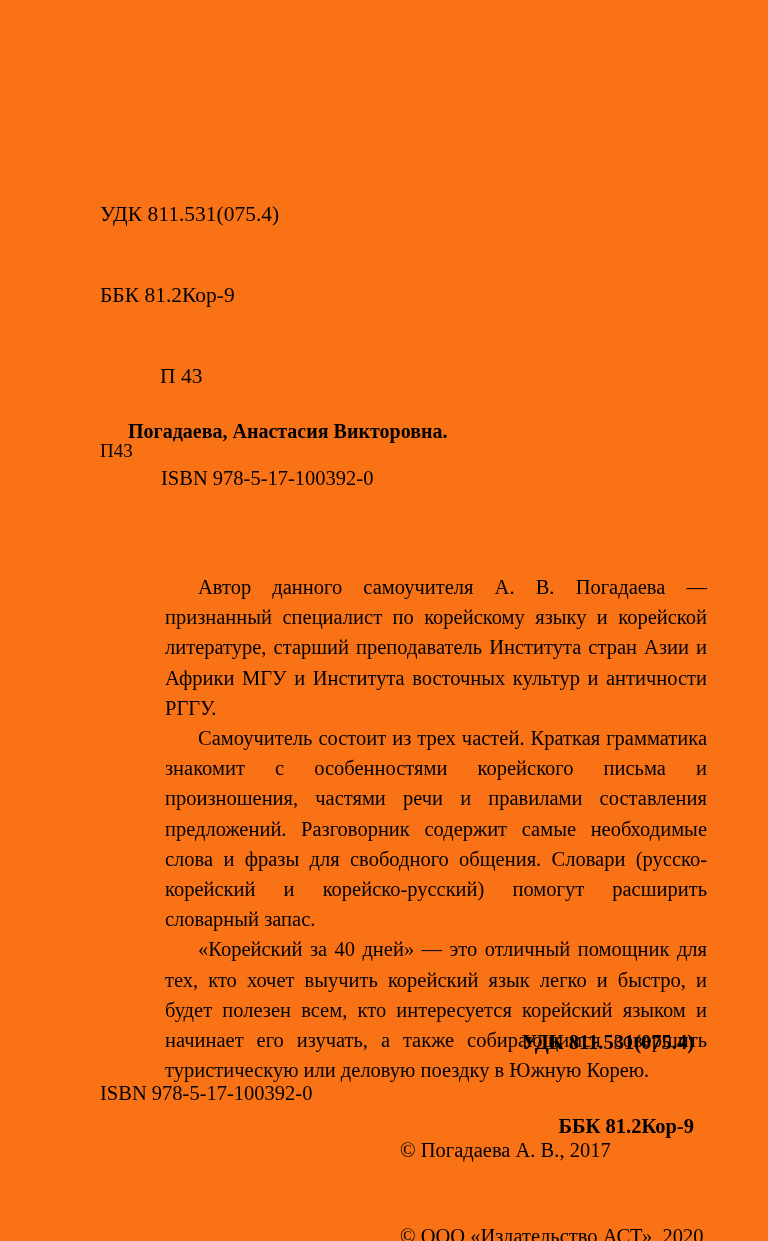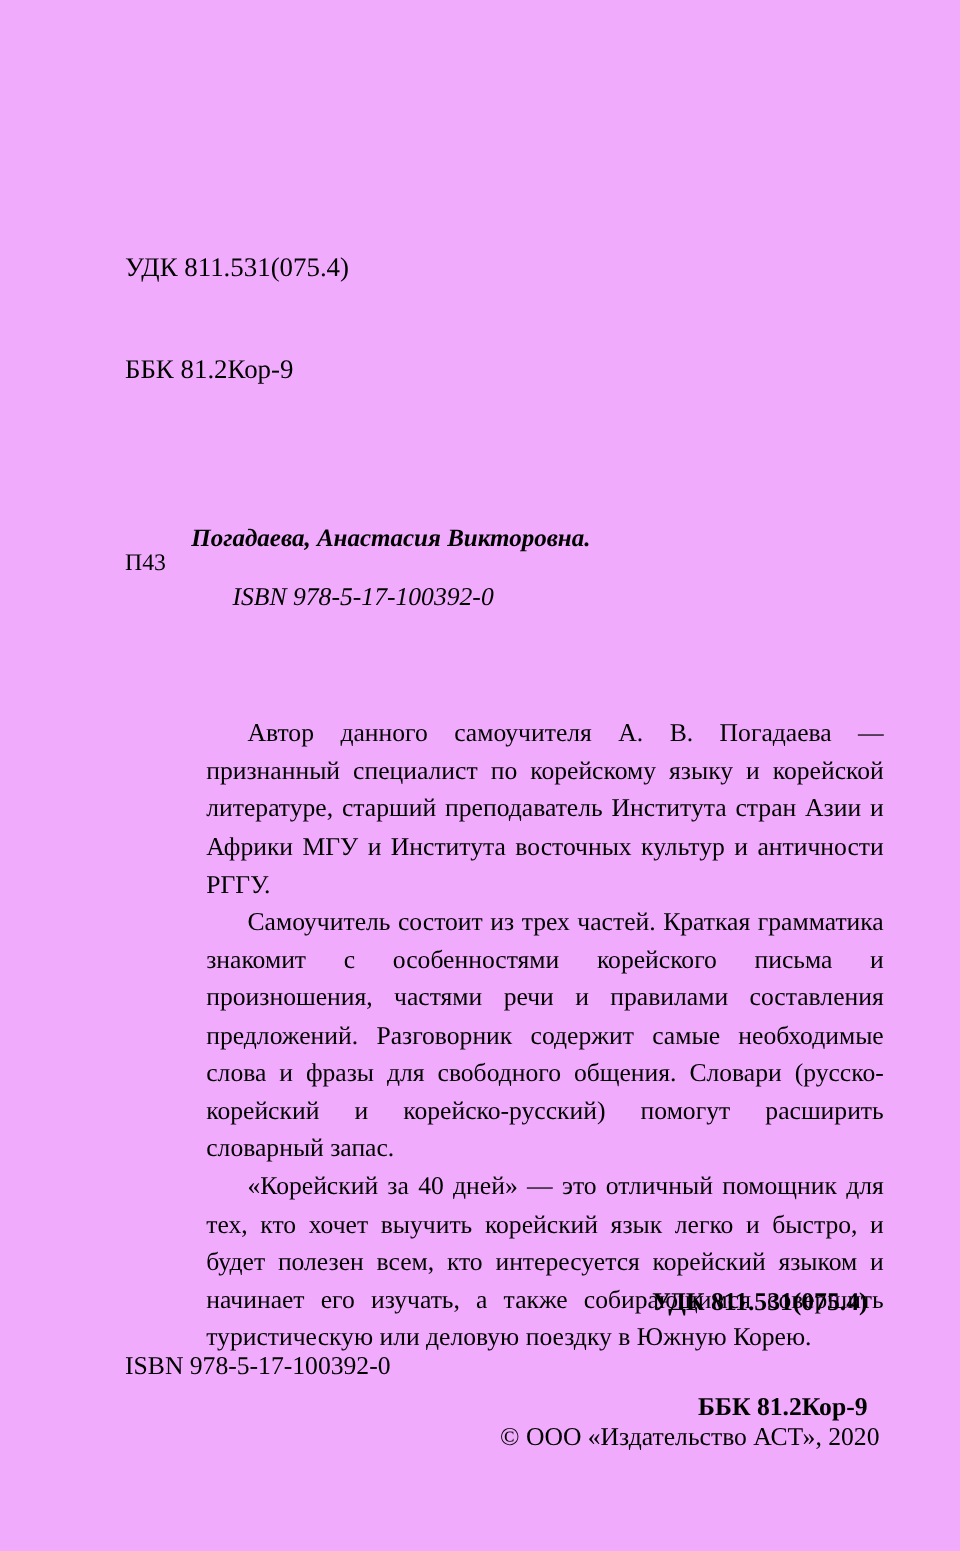--- a/index.html
+++ b/index.html
@@ -5,21 +5,21 @@
 <style>
   html, body {
     margin: 0;
     padding: 0;
     background: #ffffff;
   }
   .page {
     position: relative;
     width: 768px;
     height: 1241px;
-    background: #f0abfc;
+    background: #f97316;
     color: #000000;
     font-family: "Liberation Serif", "DejaVu Serif", serif;
     overflow: hidden;
   }
 
   
   .top-codes {
     position: absolute;
     left: 100px;
     top: 147px;
@@ -39,23 +39,22 @@
   }
   .entry-shelf {
     position: absolute;
     left: 0px;
     top: 20px;
     font-size: 19px;
     line-height: 30px;
     white-space: pre;
   }
   .entry-body {
-    margin-left: 53px;
+    margin-left: 28px;
     width: 541px;
-    font-style: italic;
   }
   .entry-author {
     font-size: 20px;
     font-weight: bold;
     line-height: 30px;
     white-space: pre;
   }
   .entry-desc {
     font-size: 20.5px;
     line-height: 30px;
@@ -122,20 +121,21 @@
   .footer-rights span { display: block; }
 </style>
 </head>
 <body>
 
 <div class="page">
 
   <div class="top-codes">
     <span class="code-line">УДК 811.531(075.4)</span>
     <span class="code-line">ББК 81.2Кор-9</span>
+    <span class="code-line indented">П 43</span>
   </div>
 
   <div class="entry">
     <div class="entry-shelf">П43</div>
     <div class="entry-body">
       <div class="entry-author">Погадаева, Анастасия Викторовна.</div>
       <p class="entry-isbn">ISBN 978-5-17-100392-0</p>
     </div>
   </div>
 
@@ -145,16 +145,17 @@
     <p>«Корейский за 40 дней» — это отличный помощник для тех, кто хочет выучить корейский язык легко и быстро, и будет полезен всем, кто интересуется корейский языком и начинает его изучать, а также собирающимся совершить туристическую или деловую поездку в Южную Корею.</p>
   </div>
 
   <div class="bottom-codes">
     <span>УДК 811.531(075.4)</span>
     <span>ББК 81.2Кор-9</span>
   </div>
 
   <div class="footer-isbn">ISBN 978-5-17-100392-0</div>
   <div class="footer-rights">
+    <span>© Погадаева А. В., 2017</span>
     <span>© ООО «Издательство АСТ», 2020</span>
   </div>
 
 </div>
 
 </body></html>

